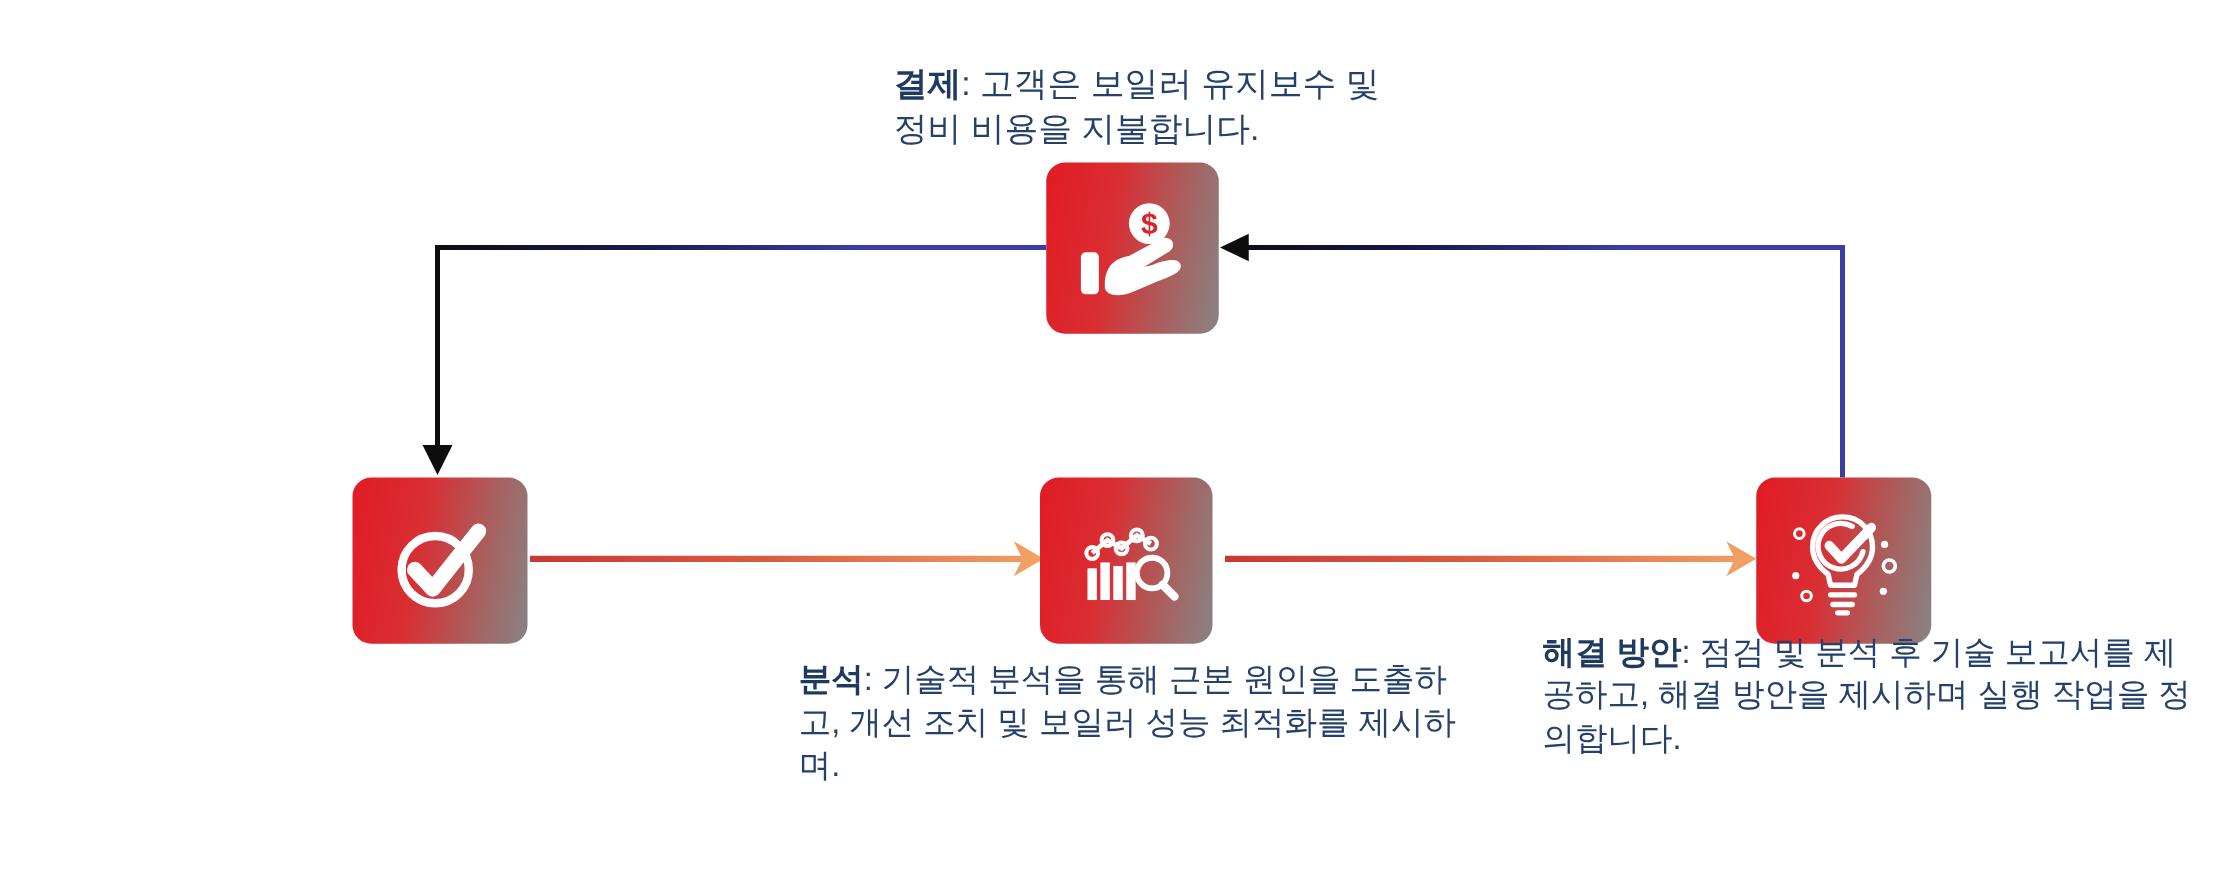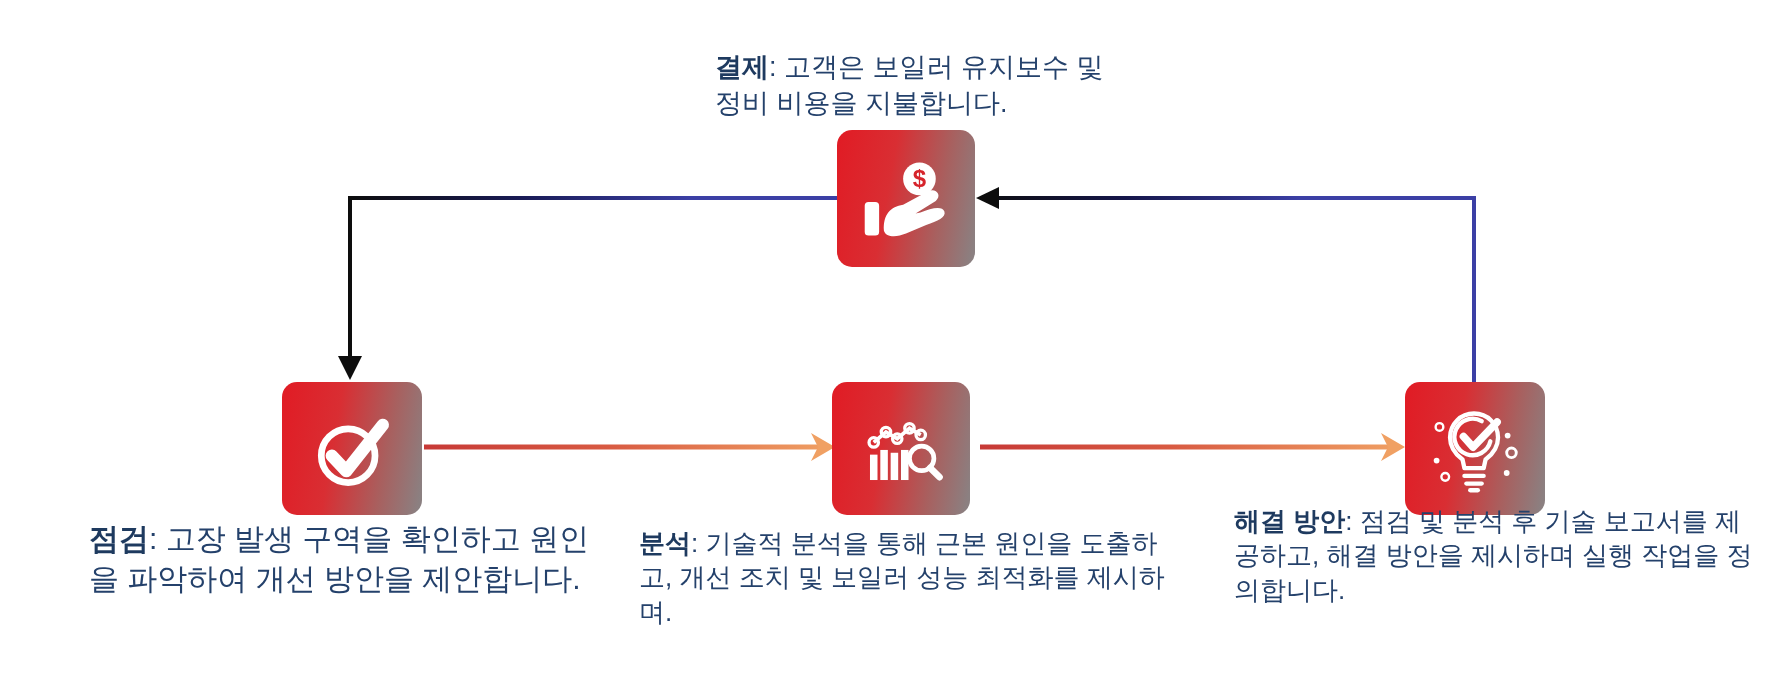--- a/index.html
+++ b/index.html
@@ -125,23 +125,20 @@
       <path d="M38 37 L48 48 L73 22" fill="none" stroke="#ffffff" stroke-width="8" stroke-linecap="round" stroke-linejoin="round"></path>
       <circle cx="13" cy="27" r="4" fill="none" stroke="#ffffff" stroke-width="2.5"></circle>
       <circle cx="10" cy="62" r="3" fill="#ffffff"></circle>
       <circle cx="19" cy="79" r="4" fill="none" stroke="#ffffff" stroke-width="2.5"></circle>
       <circle cx="88" cy="54" r="5" fill="none" stroke="#ffffff" stroke-width="3"></circle>
       <circle cx="84" cy="36" r="3" fill="#ffffff"></circle>
       <circle cx="83" cy="75" r="3" fill="#ffffff"></circle>
     </svg>
   </div>
 
-  <div class="caption caption-lg" style="left:57px;top:519px;">
-    <b>점검</b><span>: 고장 발생 구역을 확인하고 원인을 파악하여 개선 방안을 제안합니다.</span>
-  </div>
 
   <div class="caption caption-md" style="left:607px;top:526px;">
     <b>분석</b><span>: 기술적 분석을 통해 근본 원인을 도출하고, 개선 조치 및 보일러 성능 최적화를 제시하며.</span>
   </div>
 
   <div class="caption caption-md2" style="left:1202px;top:504px;">
     <b>해결 방안</b><span>: 점검 및 분석 후 기술 보고서를 제공하고, 해결 방안을 제시하며 실행 작업을 정의합니다.</span>
   </div>
 
 </div>

